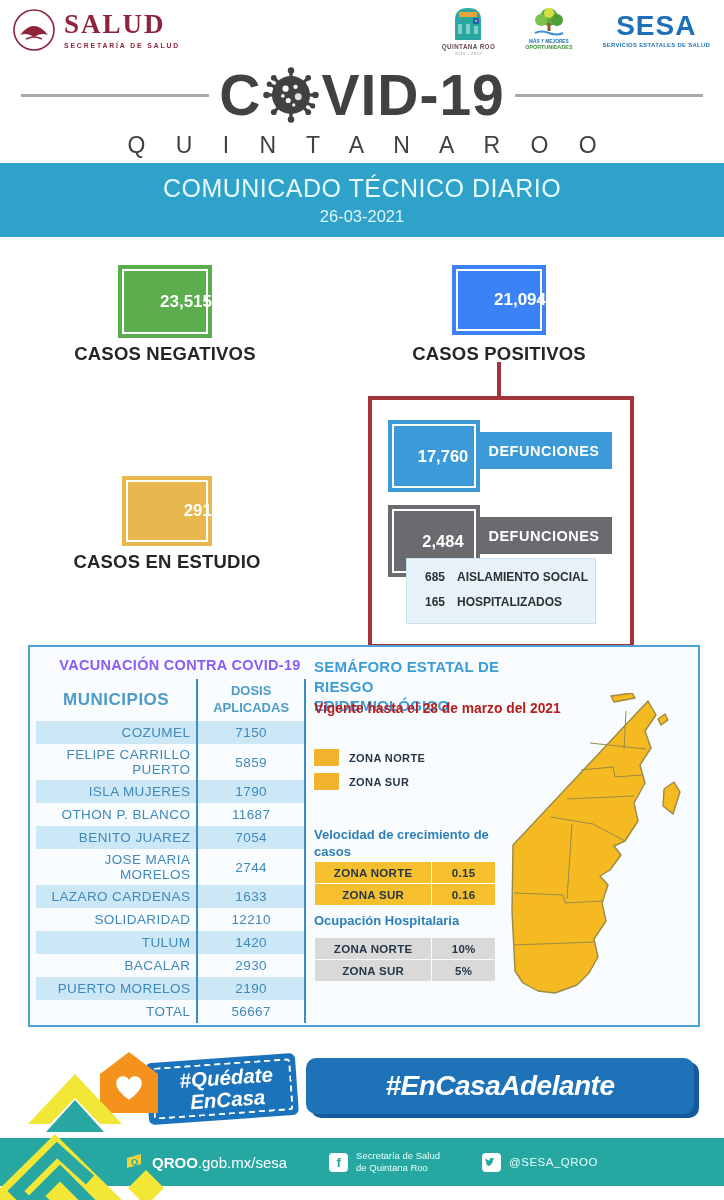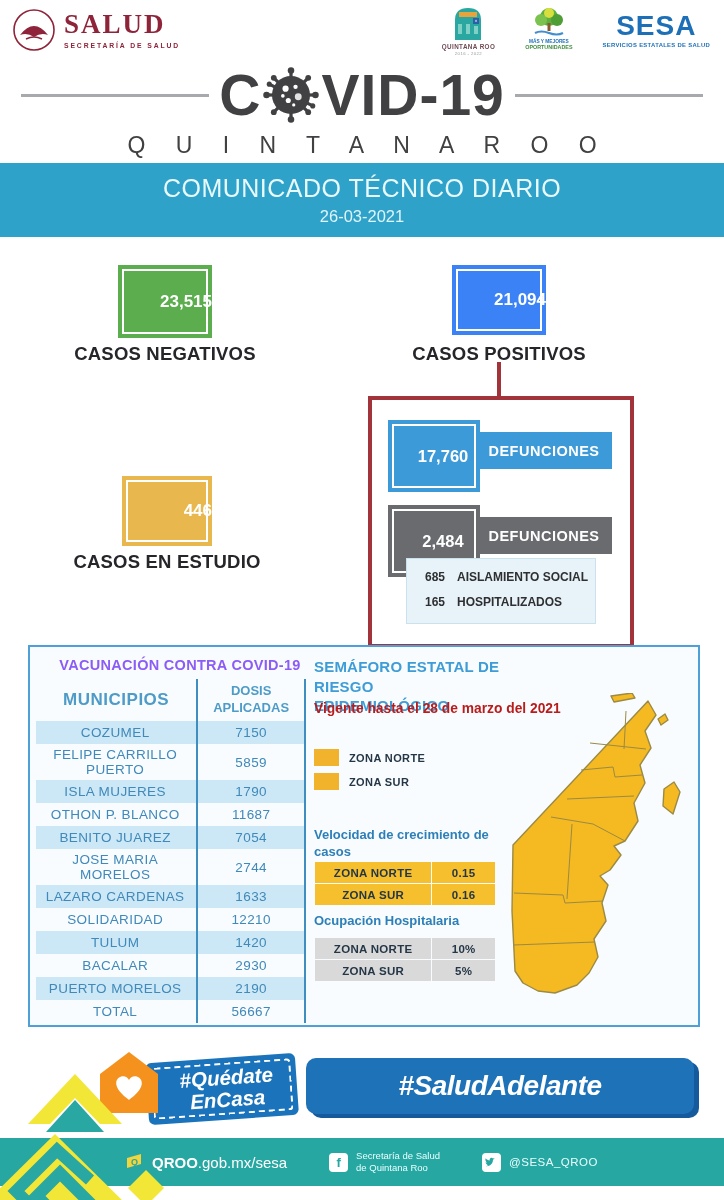--- a/index.html
+++ b/index.html
@@ -61,21 +61,21 @@
 
   
   .big-panel { position:absolute; left:28px; top:645px; width:672px; height:382px; border:2px solid #4FA0D6; background:#F9FCFE; }
   .vacc-title { position:absolute; left:6px; top:10px; width:288px; text-align:center; font-size:14.5px; font-weight:700; color:#8b5cf6; letter-spacing:.3px; }
   .vacc-table { position:absolute; left:6px; top:32px; width:270px; border-collapse:collapse; }
   .vacc-table th { color:#4E9BC8; font-weight:700; vertical-align:middle; }
   .vacc-table th.m { font-size:17px; letter-spacing:.5px; }
   .vacc-table th.d { font-size:13px; line-height:1.3; }
   .vacc-table td, .vacc-table th { padding:3px 6px; }
   .vacc-table td { font-size:13.5px; font-weight:400; color:#4089BA; letter-spacing:.4px; height:23px; }
-  .vacc-table td.m { text-align:center; padding-left:4px; width:162px; }
+  .vacc-table td.m { text-align:right; padding-left:4px; width:162px; }
   .vacc-table td.d, .vacc-table th.d { text-align:center; width:108px; border-left:2px solid #3E8FC0; border-right:2px solid #3E8FC0; }
   .vacc-table th { height:42px; }
   .vacc-table tr.alt { background:#CCE8F6; }
 
   .sem-col { position:absolute; left:284px; top:0; width:200px; }
   .sem-title { position:absolute; top:10px; font-size:15px; font-weight:700; color:#3E9CD6; line-height:1.3; letter-spacing:.2px; }
   .sem-valid { position:absolute; top:54px; font-size:13.8px; font-weight:700; color:#b91c1c; width:260px; }
   .legend { position:absolute; top:102px; display:flex; flex-direction:column; gap:7px; }
   .legend-item { display:flex; align-items:center; gap:10px; }
   .legend-swatch { width:25px; height:17px; background:#F2B32C; }
@@ -219,21 +219,21 @@
   </div>
   <div class="stat-label lbl-neg">CASOS NEGATIVOS</div>
 
   <div class="statbox box-pos">
     <span class="v">21,094</span>
   </div>
   <div class="stat-label lbl-pos">CASOS POSITIVOS</div>
   <div class="connector"></div>
 
   <div class="statbox box-est">
-    <span class="v">446</span>
+    <span class="v">291</span>
   </div>
   <div class="stat-label lbl-est">CASOS EN ESTUDIO</div>
 
   <div class="pos-panel">
     <div class="mini-box box-rec">
       <span class="v">17,760</span>
     </div>
     <div class="ribbon rib-rec">DEFUNCIONES</div>
     <div class="mini-box box-def">
       <span class="v">2,484</span>
@@ -385,21 +385,21 @@
   <div class="house">
     <svg width="32" height="30" viewBox="0 0 30 28">
       <path d="M15 25 C15 25 3 17 3 9.5 C3 5 6.5 3 9.5 3 C12 3 14 4.5 15 6.5 C16 4.5 18 3 20.5 3 C23.5 3 27 5 27 9.5 C27 17 15 25 15 25 Z" fill="#fff"></path>
     </svg>
   </div>
   <div class="quedate">
     <div class="l">#Quédate</div>
     <div class="l">EnCasa</div>
   </div>
   <div class="juntos">
-    <span class="b">#Salud</span>
+    <span class="b">#EnCasa</span>
     <span class="b">Adelante</span>
   </div>
 
   <div class="footer-bar">
     <div class="f-item">
       <svg width="18" height="18" viewBox="0 0 18 18">
         <path d="M1,5 L15,1 L15,11 L1,15 Z" fill="#F2D43C"></path>
         <text x="5" y="11.5" font-size="9" font-weight="bold" fill="#27A7A2" font-family="Liberation Sans, sans-serif">Q</text>
       </svg>
       <div class="f-site">

